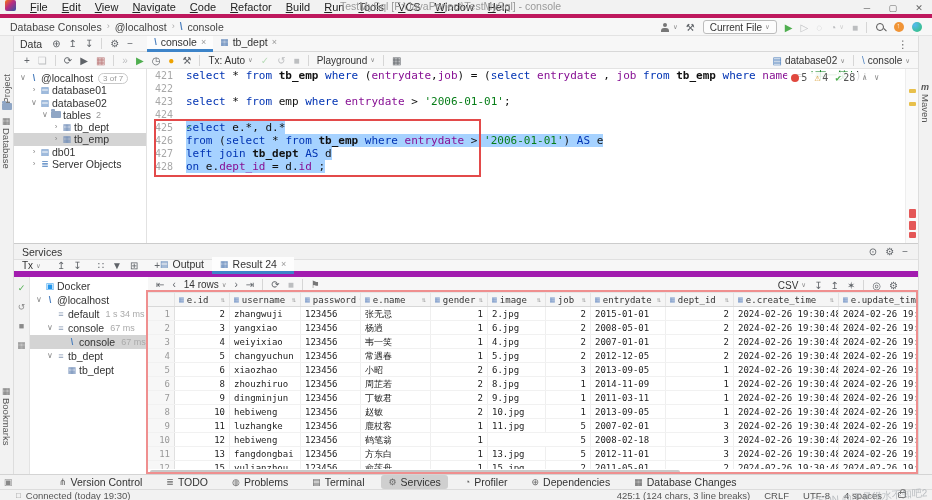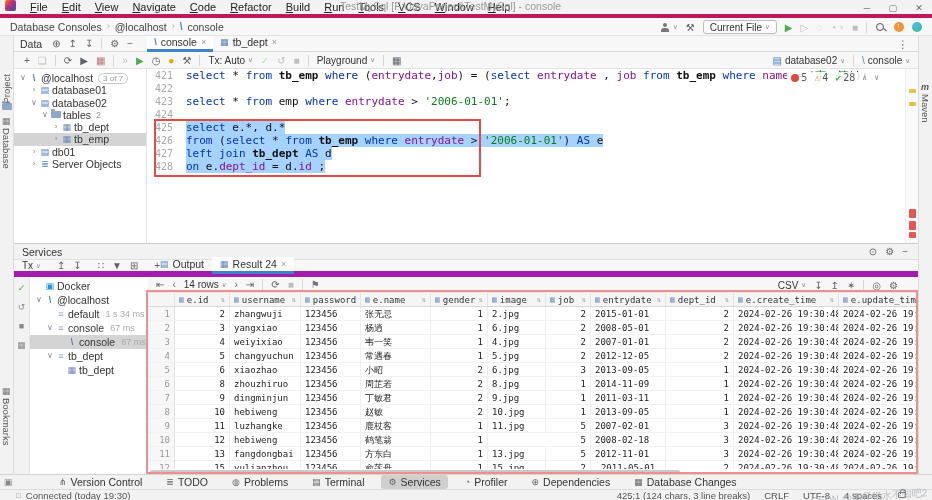--- a/index.html
+++ b/index.html
@@ -833,21 +833,21 @@
           </div>
           <div class="grow" data-name="table-row">
             <div class="gc rownum" data-name="row-number-cell">12</div>
             <div class="gc ar" data-name="cell-e-id" style="width: 55px;">15</div>
             <div class="gc" data-name="cell-username" style="width: 71px;">yulianzhou</div>
             <div class="gc" data-name="cell-password" style="width: 60px;">123456</div>
             <div class="gc" data-name="cell-e-name" style="width: 70px;">俞莲舟</div>
             <div class="gc ar" data-name="cell-gender" style="width: 57px;">1</div>
             <div class="gc" data-name="cell-image" style="width: 58px;">15.jpg</div>
             <div class="gc ar" data-name="cell-job" style="width: 45px;">2</div>
-            <div class="gc" data-name="cell-entrydate" style="width: 75px; text-align: center;">2011-05-01</div>
+            <div class="gc" data-name="cell-entrydate" style="width: 75px;">2011-05-01</div>
             <div class="gc ar" data-name="cell-dept-id" style="width: 68px;">2</div>
             <div class="gc" data-name="cell-e-create-time" style="width: 105px;">2024-02-26 19:30:48</div>
             <div class="gc" data-name="cell-e-update-time" style="width: 100px;">2024-02-26 19:30:48</div>
           </div>
         </div>
     </div>
     <div class="hscroll" data-name="grid-horizontal-scrollbar"></div>
   </div>
 
   <div class="ann" style="left:154px;top:119px;width:327px;height:58px;border-color:#e34a4a" data-name="annotation-box-code"></div>

